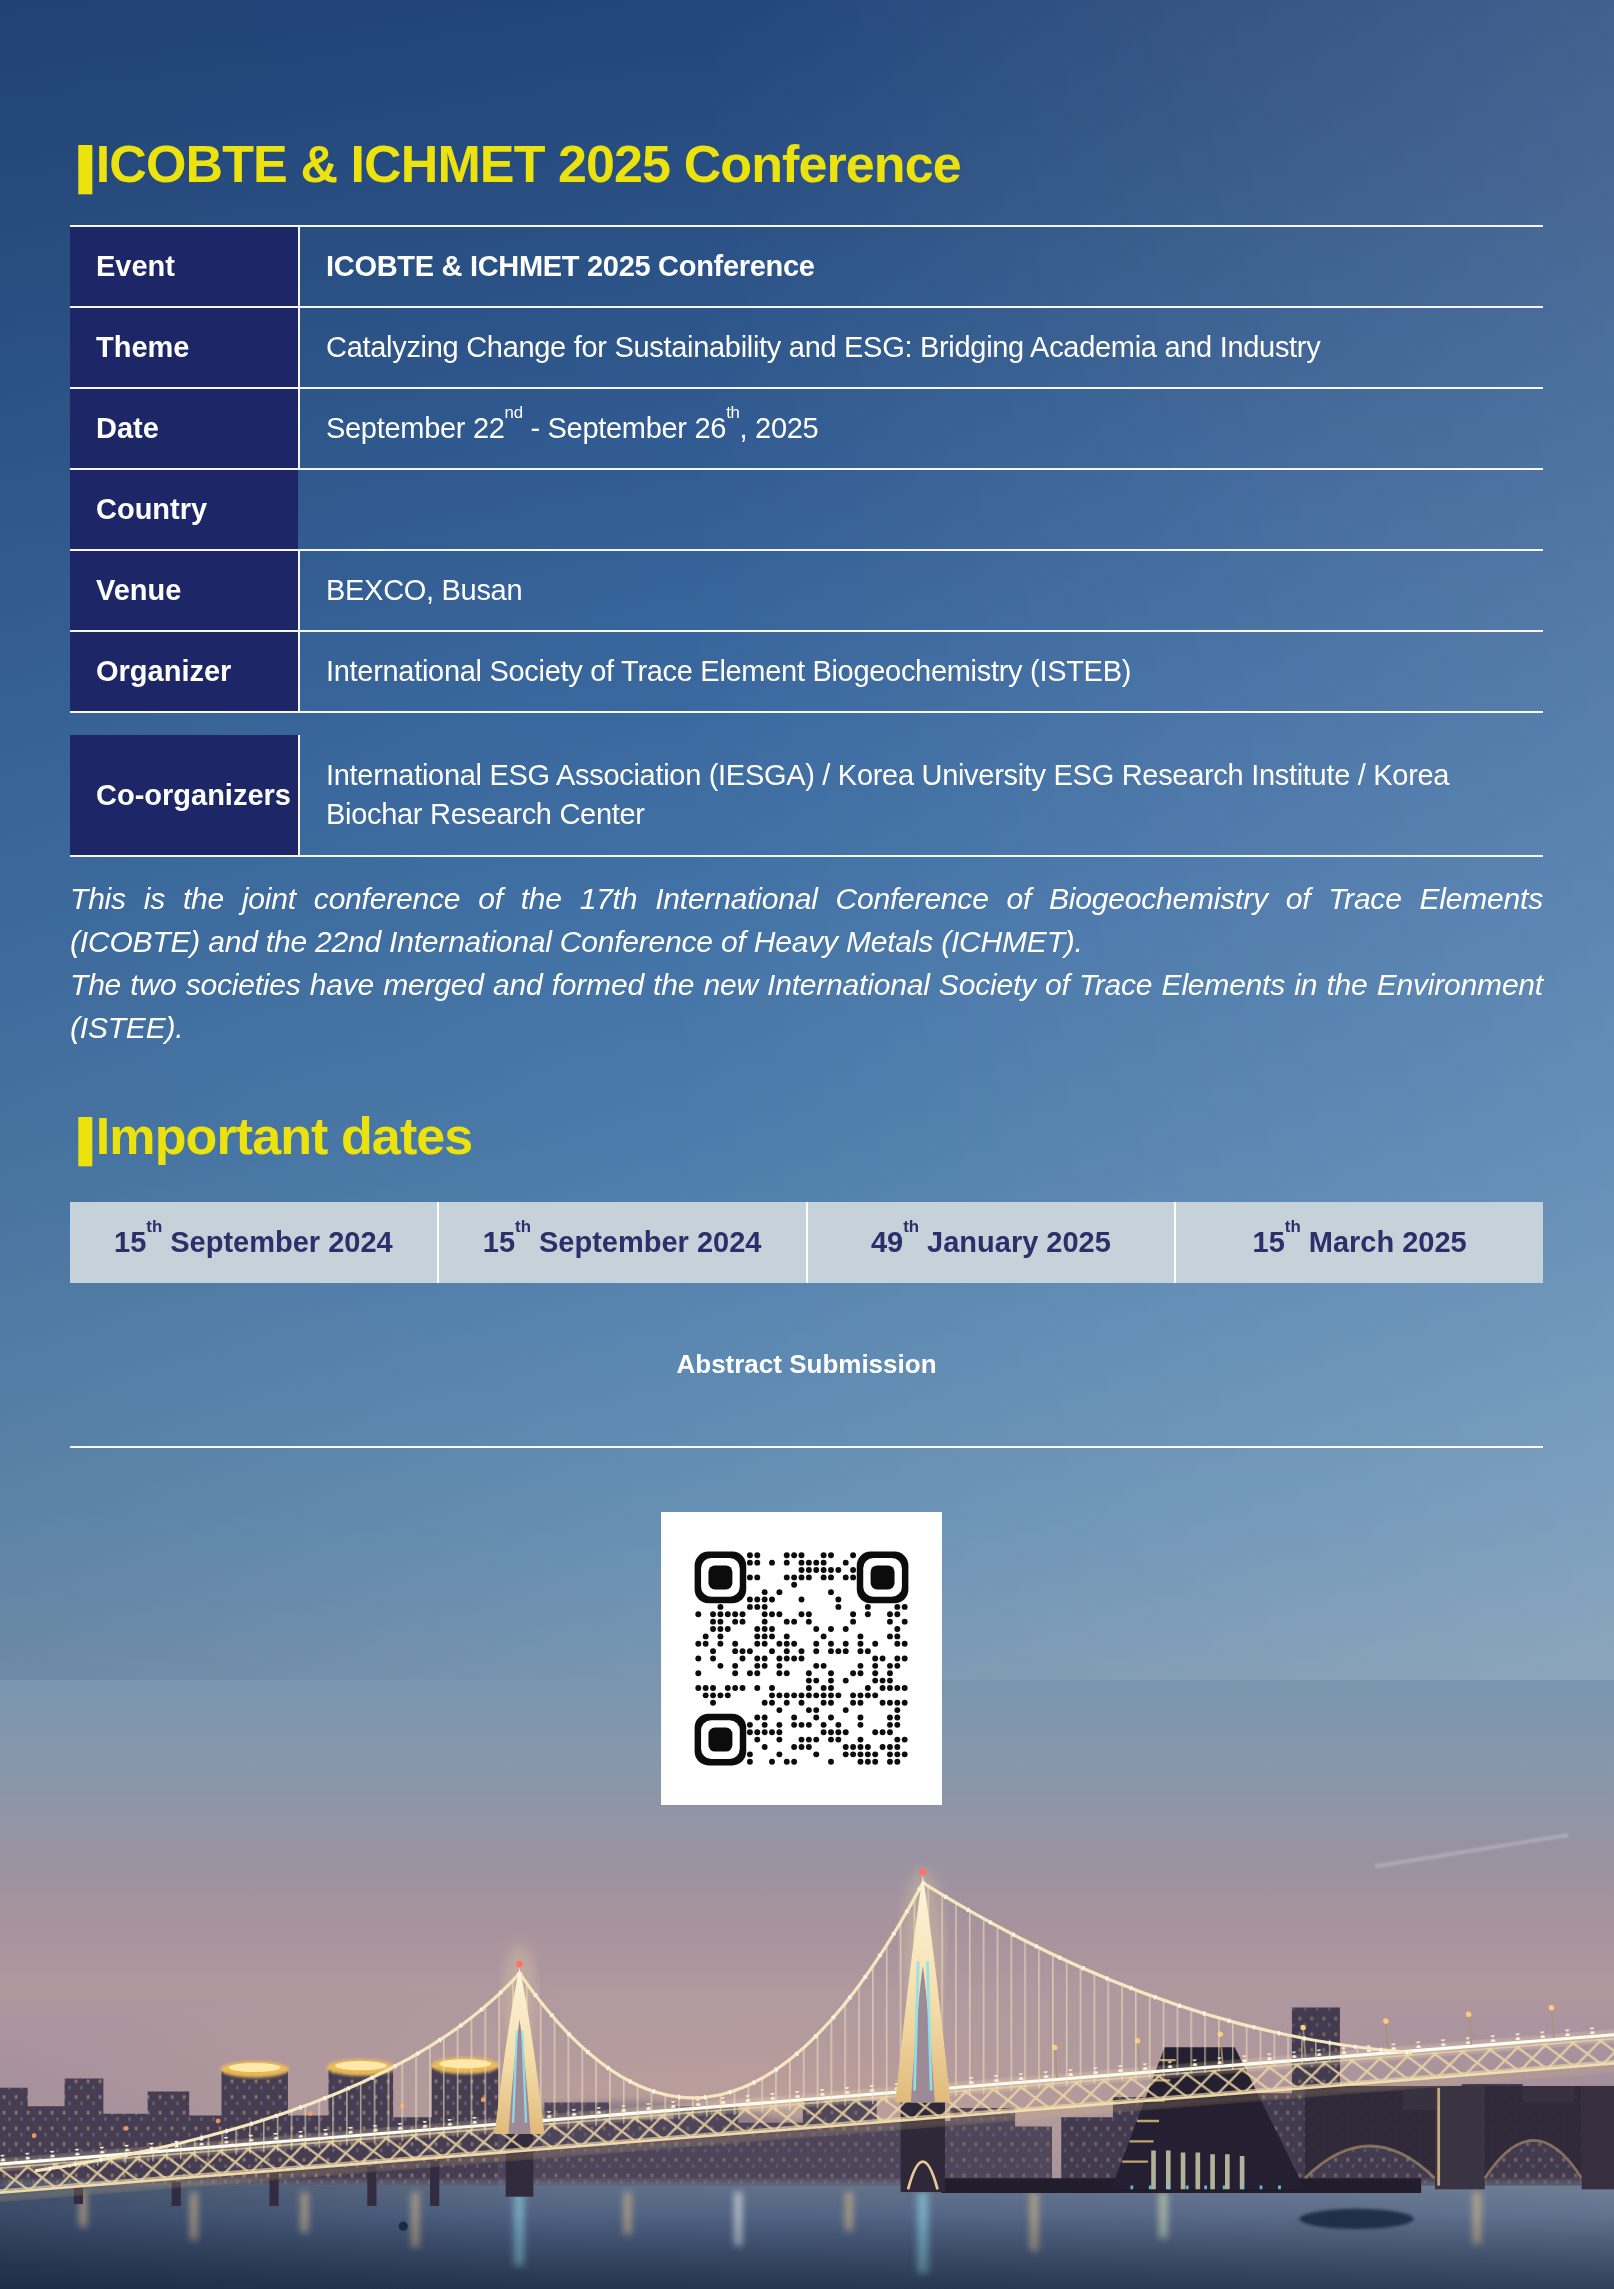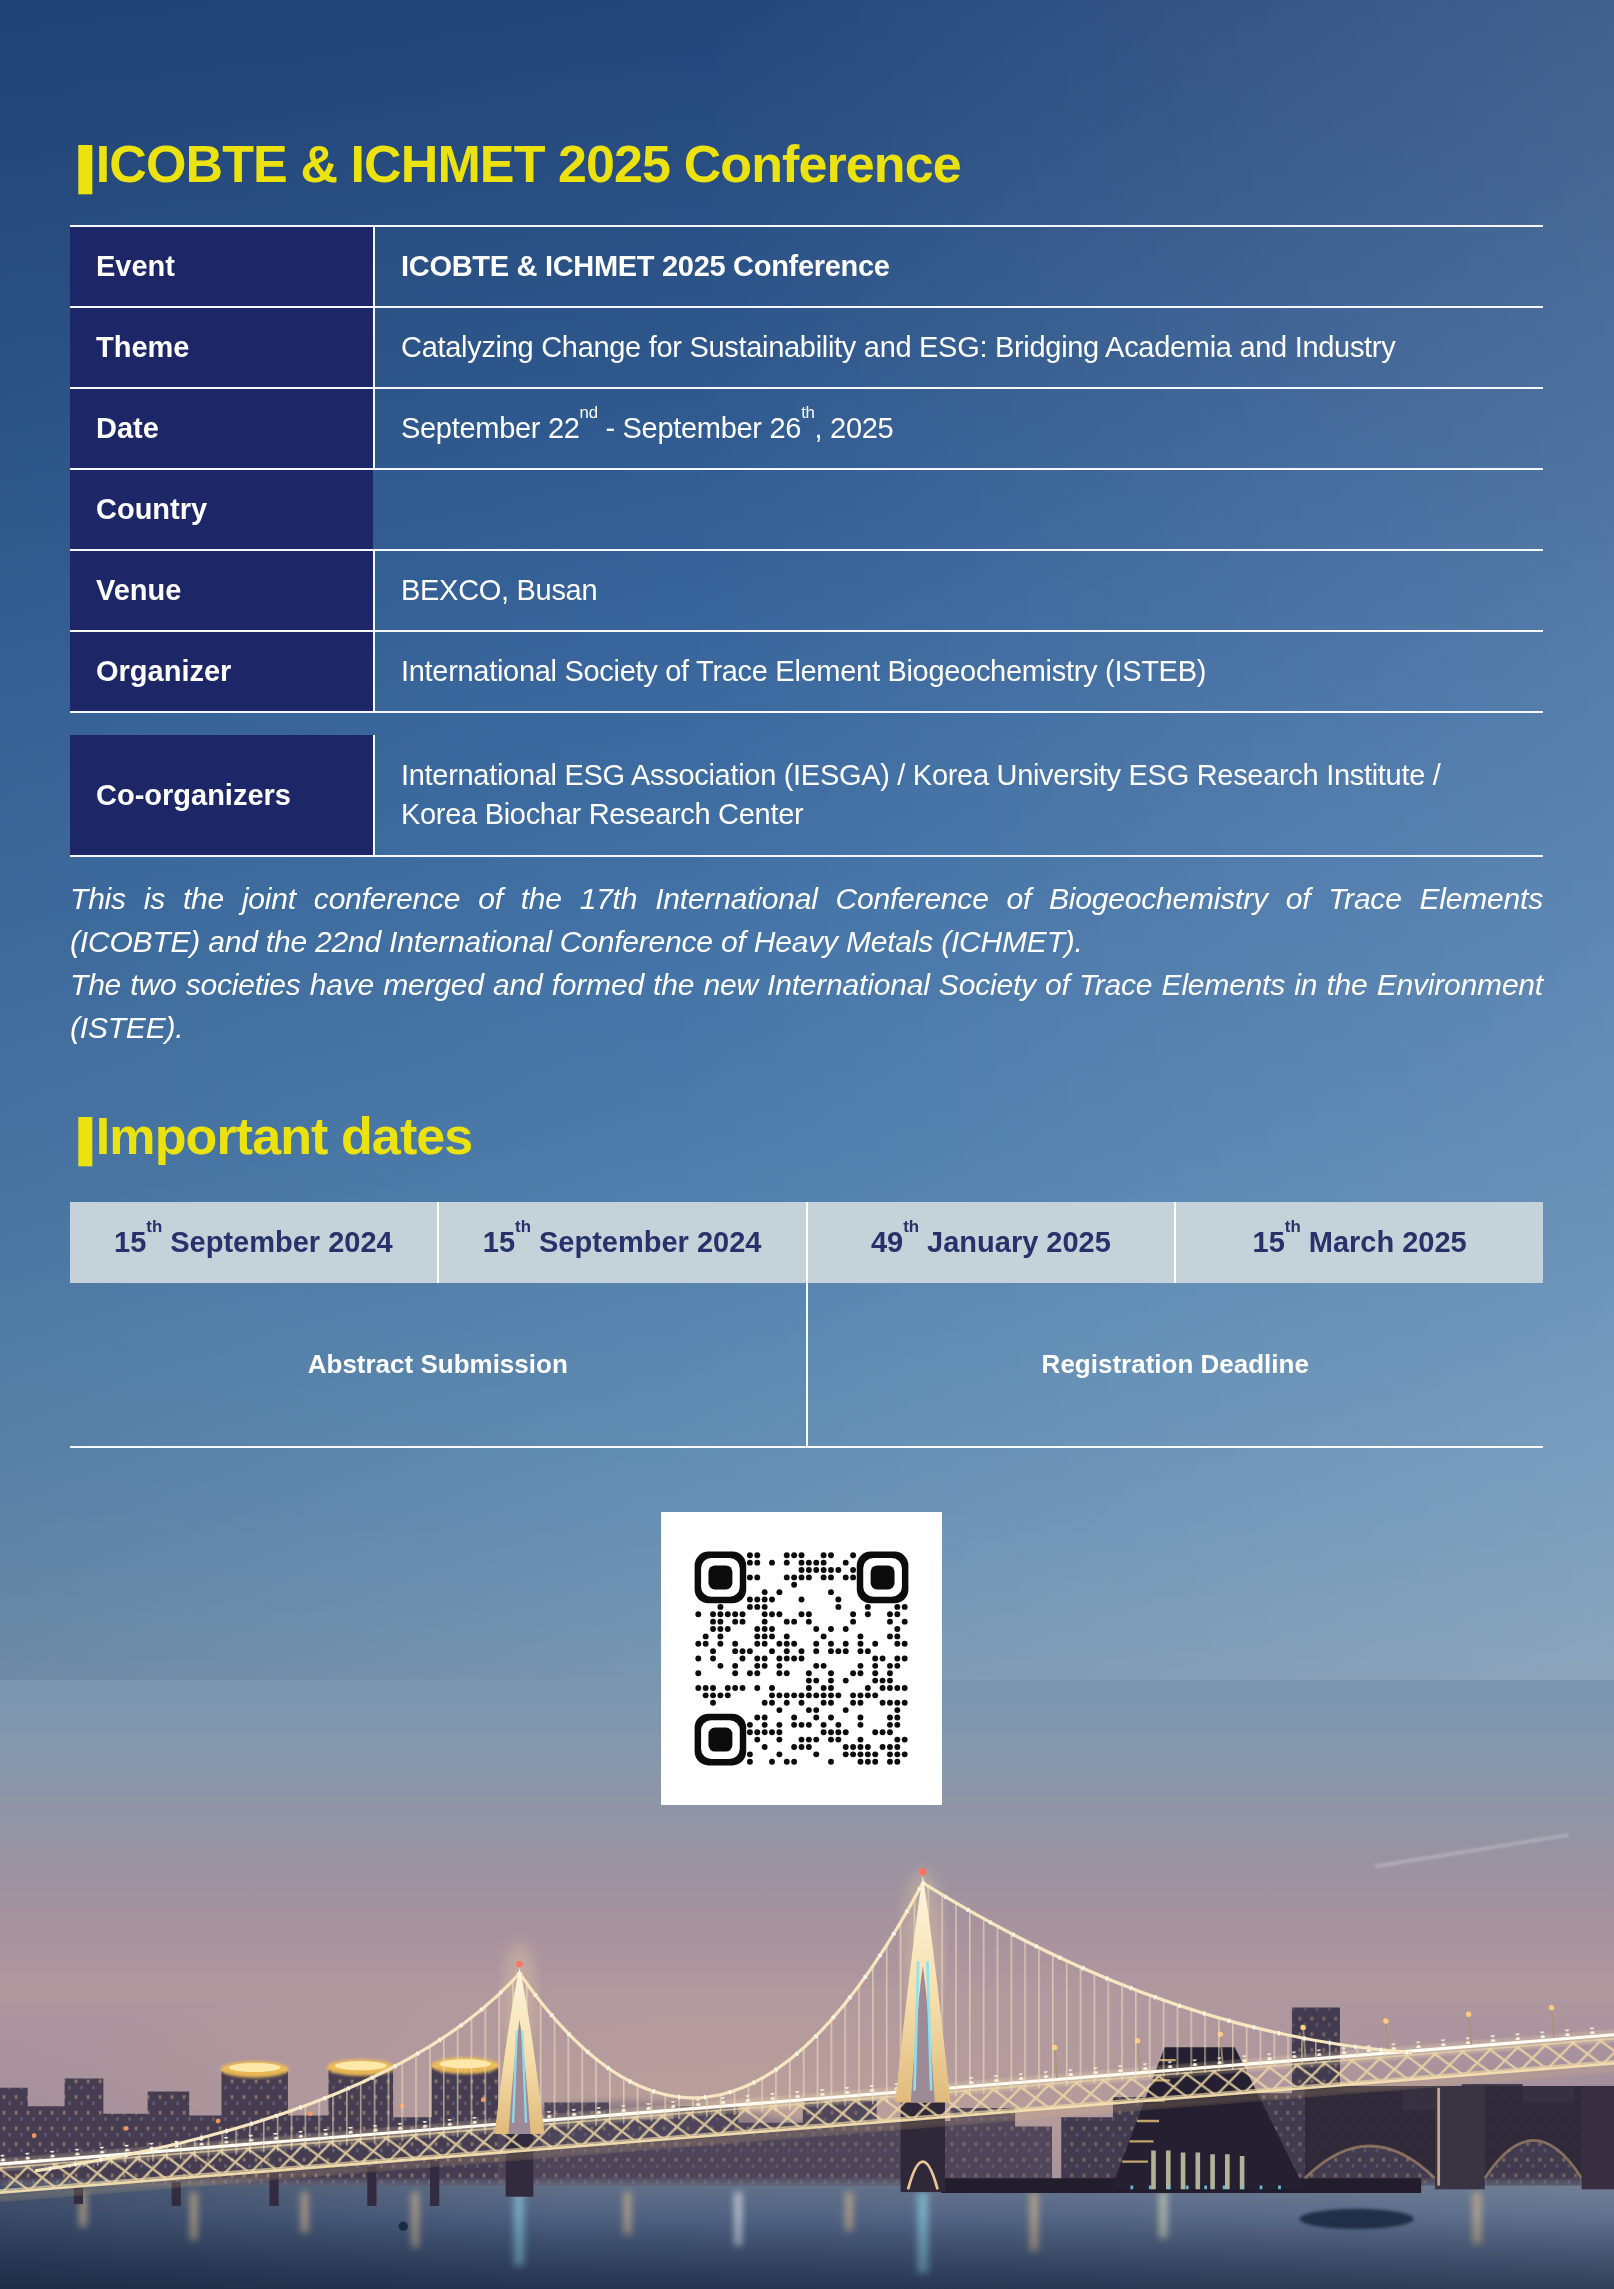--- a/index.html
+++ b/index.html
@@ -28,21 +28,21 @@
 
   
   .info-table{
     position:absolute;left:70px;top:225px;width:1473px;box-sizing:border-box;
     border-top:2.8px solid rgba(255,255,255,0.95);
     border-bottom:2.8px solid rgba(255,255,255,0.95);
   }
   .it-row{display:flex;height:79px;border-bottom:2.8px solid rgba(255,255,255,0.95);}
   .it-row:last-child{border-bottom:none;height:120px;margin-top:22px;}
   .it-label{
-    width:303px;flex:none;background:#1d2767;display:flex;align-items:center;
+    width:228px;flex:none;background:#1d2767;display:flex;align-items:center;
     padding-left:26px;box-sizing:border-box;font-weight:700;font-size:29px;color:#fff;
   }
   .it-value{
     flex:1;border-left:2.8px solid rgba(255,255,255,0.95);display:flex;align-items:center;
     padding:0 22px 0 26px;box-sizing:border-box;font-size:29px;letter-spacing:-0.3px;
     line-height:1.35;color:#fff;
   }
   .it-value.bold{font-weight:700;}
   sup.ord{font-size:58%;position:relative;top:-0.55em;line-height:0;}
 
@@ -130,21 +130,20 @@
         </div>
       <div class="dt-cell">
           <span><span>49</span><sup class="ord">th</sup><span> January 2025</span></span>
         </div>
       <div class="dt-cell">
           <span><span>15</span><sup class="ord">th</sup><span> March 2025</span></span>
         </div>
     </div>
     <div class="dt-row dt-body">
       <div class="dt-cell">Abstract Submission</div>
-      <div class="dt-cell">Registration Deadline</div>
     </div>
   </div>
 
   <div class="qr">
     <svg viewBox="0 0 304 318" xmlns="http://www.w3.org/2000/svg">
       <rect x="0" y="0" width="304" height="318" fill="#ffffff"></rect>
       <g id="qr-dots" fill="#0c0c0c">
           <circle cx="96" cy="47" r="3.2"></circle>
           <circle cx="104" cy="47" r="3.2"></circle>
           <circle cx="136" cy="47" r="3.2"></circle>

